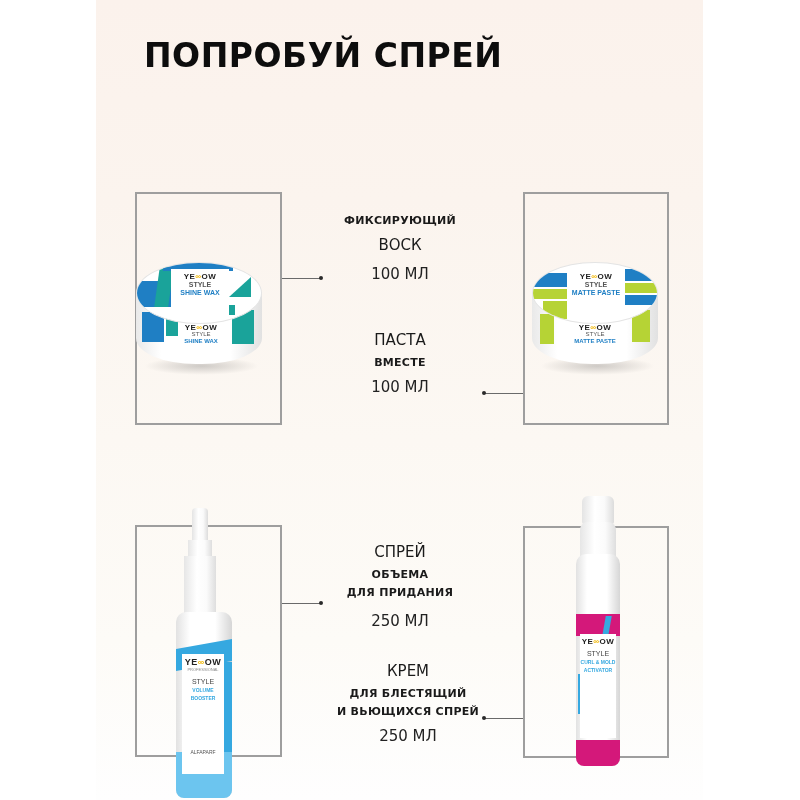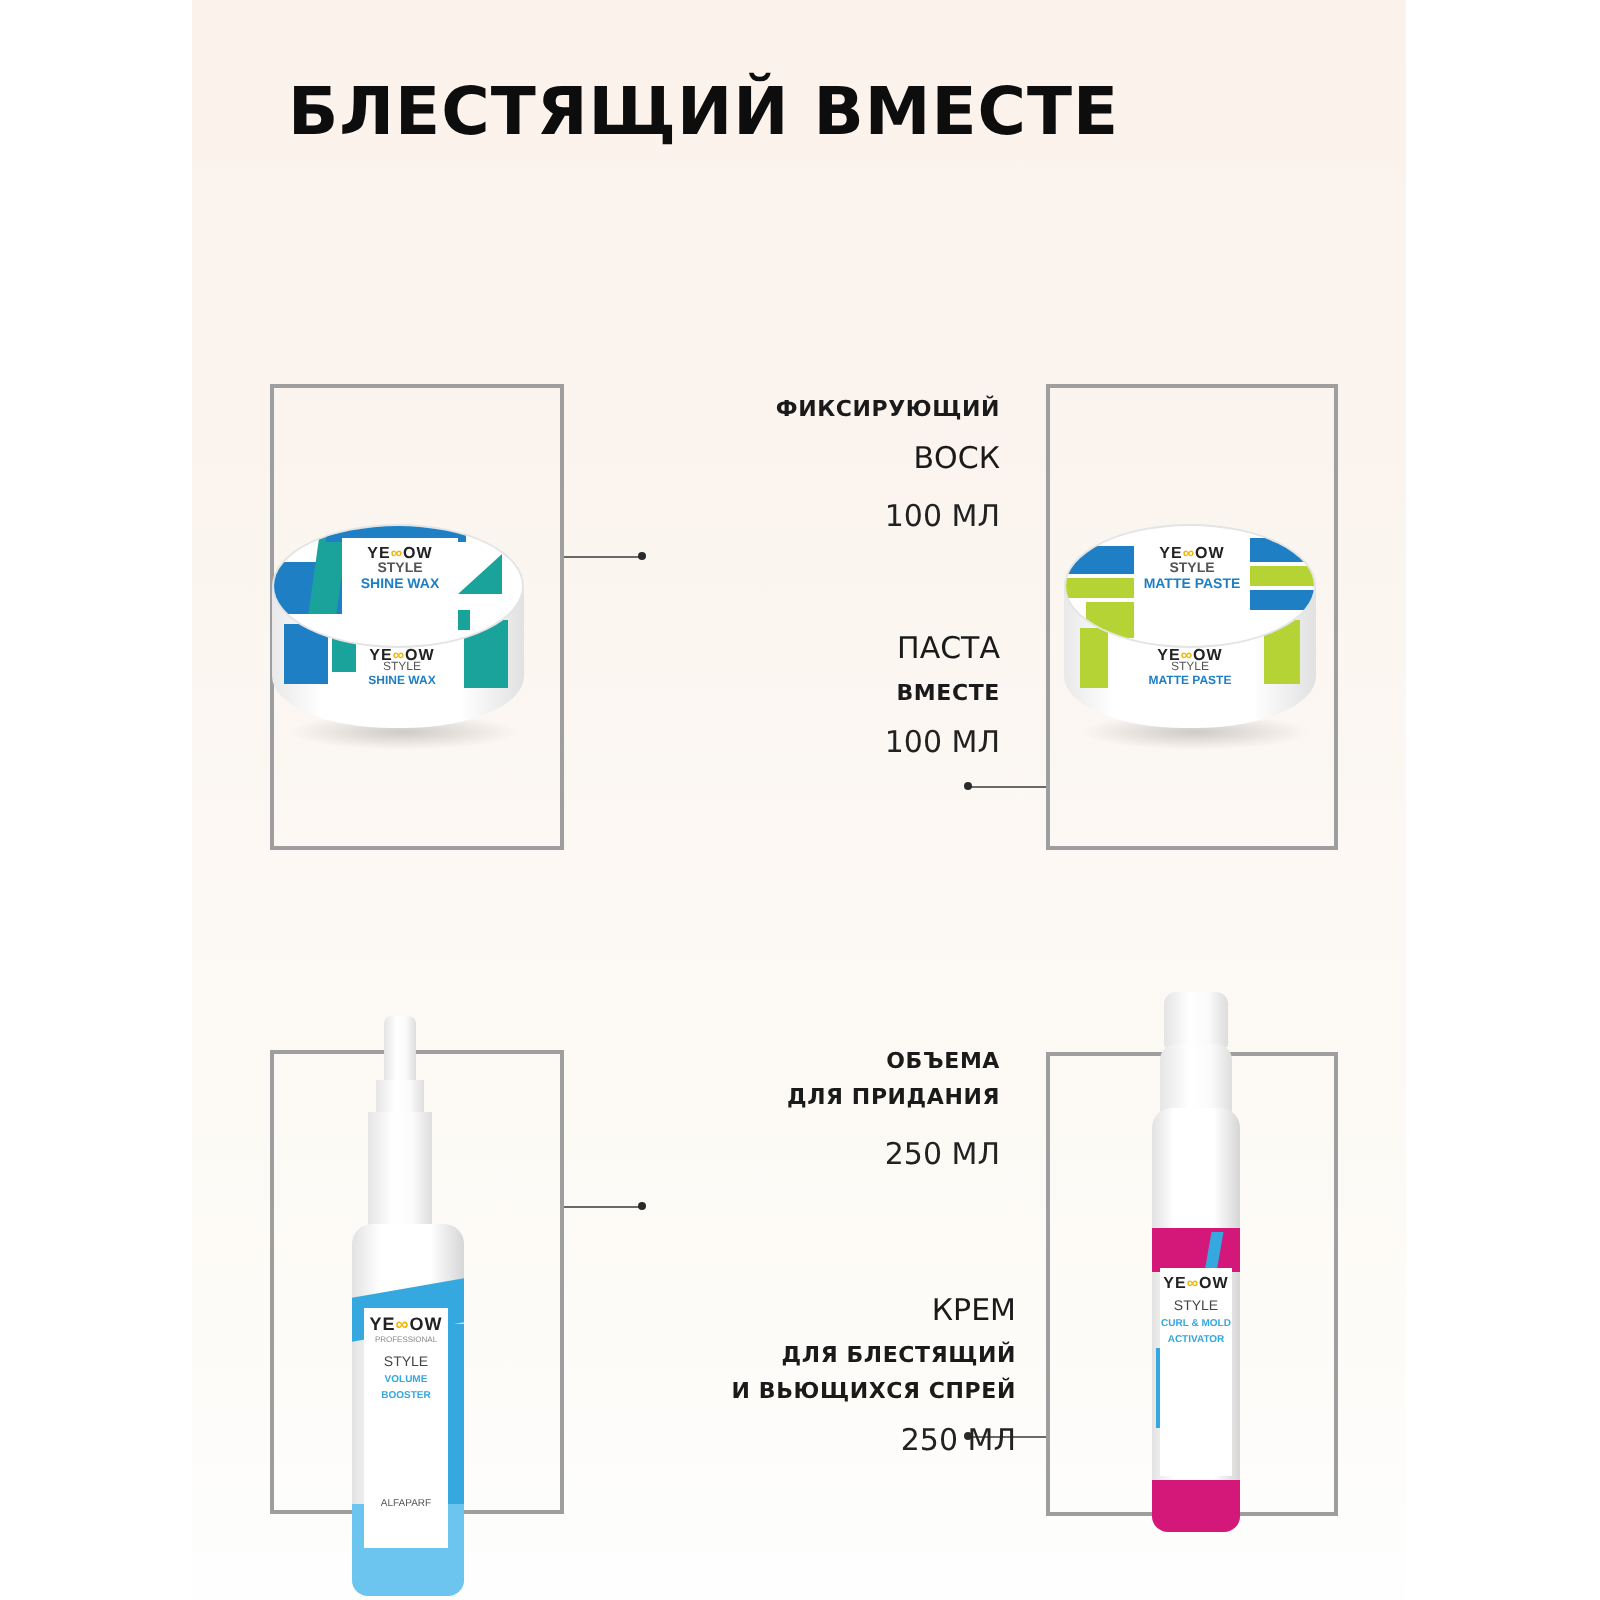--- a/index.html
+++ b/index.html
@@ -19,22 +19,23 @@
   }
 
   .frame {
     position: absolute; border: 2px solid #9e9e9e; background: transparent;
   }
 
   .connector { position: absolute; height: 1px; background: #6a6a6a; }
   .dot { position: absolute; width: 4px; height: 4px; border-radius: 50%; background: #2a2a2a; }
 
   .text-block {
-    position: absolute; width: 200px; text-align: right; color: #1a1a1a;
+    position: absolute; width: 200px; text-align: center; color: #1a1a1a;
     font-family: "DejaVu Sans", sans-serif;
+    margin-top: 16px;
   }
   .t-sub { font-size: 11px; font-weight: 700; letter-spacing: 0.3px; line-height: 18px; display: block; }
   .t-main { font-size: 15px; font-weight: 400; line-height: 28px; display: block; }
   .t-vol { font-size: 15px; font-weight: 400; line-height: 26px; display: block; color: #222; }
 
   
   .jar { position: absolute; }
   .jar .body {
     position: absolute; left: 0; top: 32px; width: 126px; height: 70px;
     background: linear-gradient(90deg, #e9e9e9 0%, #ffffff 20%, #ffffff 75%, #e1e1e1 100%);
@@ -66,21 +67,21 @@
   }
   .bottle .blabel {
     position: absolute; background: #fff; text-align: center; font-size: 6px; line-height: 8px; color: #333;
   }
 </style>
 </head>
 <body>
 
 <div class="canvas">
 
-  <div class="title">БЛЕСТЯЩИЙ ВМЕСТЕ</div>
+  <div class="title">ПОПРОБУЙ СПРЕЙ</div>
 
   <div class="frame" style="left:39px; top:192px; width:147px; height:233px;"></div>
   <div class="frame" style="left:427px; top:192px; width:146px; height:233px;"></div>
   <div class="frame" style="left:39px; top:525px; width:147px; height:232px;"></div>
   <div class="frame" style="left:427px; top:526px; width:146px; height:232px;"></div>
 
   <div class="connector" style="left:186px; top:278px; width:39px;"></div>
   <div class="dot" style="left:223px; top:276px;"></div>
 
   <div class="connector" style="left:389px; top:393px; width:38px;"></div>
@@ -98,20 +99,21 @@
     <span class="t-vol" style="margin-top:2px;">100 МЛ</span>
   </div>
 
   <div class="text-block" style="left:204px; top:309px;">
     <span class="t-main" style="margin-top:1px;">ПАСТА</span>
     <span class="t-sub">ВМЕСТЕ</span>
     <span class="t-vol" style="margin-top:2px;">100 МЛ</span>
   </div>
 
   <div class="text-block" style="left:204px; top:522px;">
+    <span class="t-main">СПРЕЙ</span>
     <span class="t-sub">ОБЪЕМА</span>
     <span class="t-sub">ДЛЯ ПРИДАНИЯ</span>
     <span class="t-vol" style="margin-top:6px;">250 МЛ</span>
   </div>
 
   <div class="text-block" style="left:212px; top:641px;">
     <span class="t-main">КРЕМ</span>
     <span class="t-sub">ДЛЯ БЛЕСТЯЩИЙ</span>
     <span class="t-sub">И ВЬЮЩИХСЯ СПРЕЙ</span>
     <span class="t-vol" style="margin-top:2px;">250 МЛ</span>

